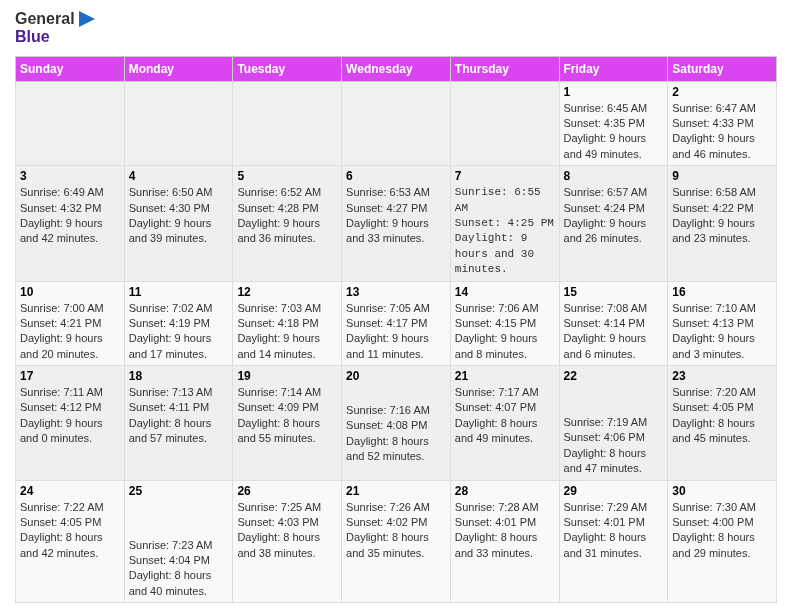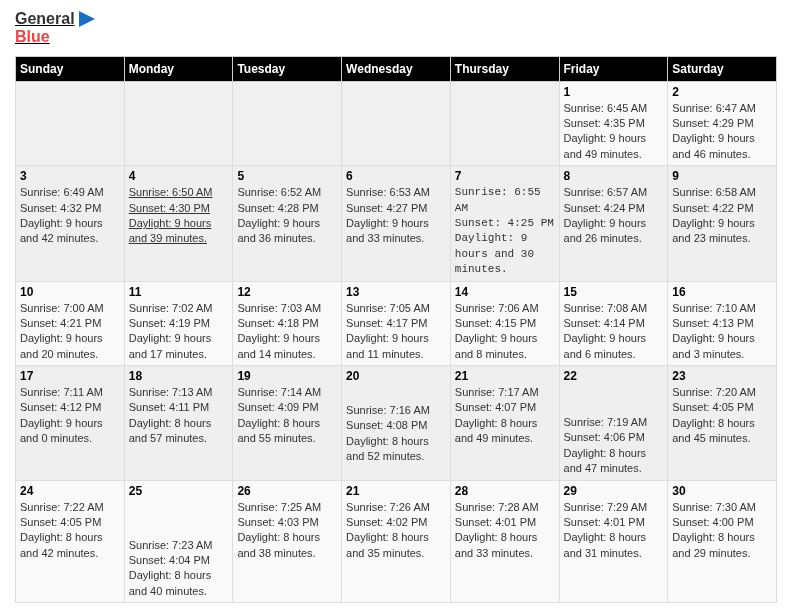--- a/index.html
+++ b/index.html
@@ -17,41 +17,40 @@
     .header {
       display: flex;
       justify-content: space-between;
       align-items: flex-start;
       margin-bottom: 10px;
     }
     .logo {
       display: flex;
       align-items: flex-end;
       gap: 4px;
-      text-decoration: underline;
     }
     .title-block {
       text-align: right;
     }
     .month-title {
       font-size: 32px;
       color: #333;
       font-weight: normal;
     }
     .subtitle {
       font-size: 15px;
       color: #555;
     }
     table {
       width: 100%;
       border-collapse: collapse;
       table-layout: fixed;
     }
     thead tr th {
-      background-color: #000000;
+      background-color: #d946ef;
       color: #fff;
       font-size: 12px;
       padding: 5px 4px;
       text-align: left;
       border: 1px solid #ccc;
     }
     tbody tr td {
       vertical-align: top;
       border: 1px solid #ddd;
       padding: 3px 4px;
@@ -88,21 +87,21 @@
 <div class="container">
   <div class="header">
     <div class="logo">
   <div style="display:flex;flex-direction:column;line-height:1.1;">
     <div style="display:flex;align-items:center;gap:2px;">
       <span style="font-size:16px;font-weight:bold;color:#333;">General</span>
       <svg width="20" height="18" viewBox="0 0 20 18">
         <polygon points="2,1 18,9 2,17" fill="#1a6fc4"></polygon>
       </svg>
     </div>
-    <span style="font-size:16px;font-weight:bold;color:#ef4444;">Blue</span>
+    <span style="font-size:16px;font-weight:bold;color:#4c1d95;">Blue</span>
   </div>
 </div>
     <div class="title-block">
       <div class="month-title"></div>
       <div class="subtitle"></div>
     </div>
   </div>
 
   <table>
     <thead>
@@ -125,34 +124,34 @@
           <td class="empty-cell"></td>
           <td>
             <span class="day-number">1</span>
             <div class="day-info" style="white-space: pre-line;">Sunrise: 6:45 AM
 Sunset: 4:35 PM
 Daylight: 9 hours and 49 minutes.</div>
           </td>
           <td>
             <span class="day-number">2</span>
             <div class="day-info" style="white-space: pre-line;">Sunrise: 6:47 AM
-Sunset: 4:29 PM
+Sunset: 4:33 PM
 Daylight: 9 hours and 46 minutes.</div>
           </td>
         </tr>
         <tr>
           <td>
             <span class="day-number">3</span>
             <div class="day-info" style="white-space: pre-line;">Sunrise: 6:49 AM
 Sunset: 4:32 PM
 Daylight: 9 hours and 42 minutes.</div>
           </td>
           <td>
             <span class="day-number">4</span>
-            <div class="day-info" style="white-space: pre-line; text-decoration: underline;">Sunrise: 6:50 AM
+            <div class="day-info" style="white-space: pre-line;">Sunrise: 6:50 AM
 Sunset: 4:30 PM
 Daylight: 9 hours and 39 minutes.</div>
           </td>
           <td>
             <span class="day-number">5</span>
             <div class="day-info" style="white-space: pre-line;">Sunrise: 6:52 AM
 Sunset: 4:28 PM
 Daylight: 9 hours and 36 minutes.</div>
           </td>
           <td>

